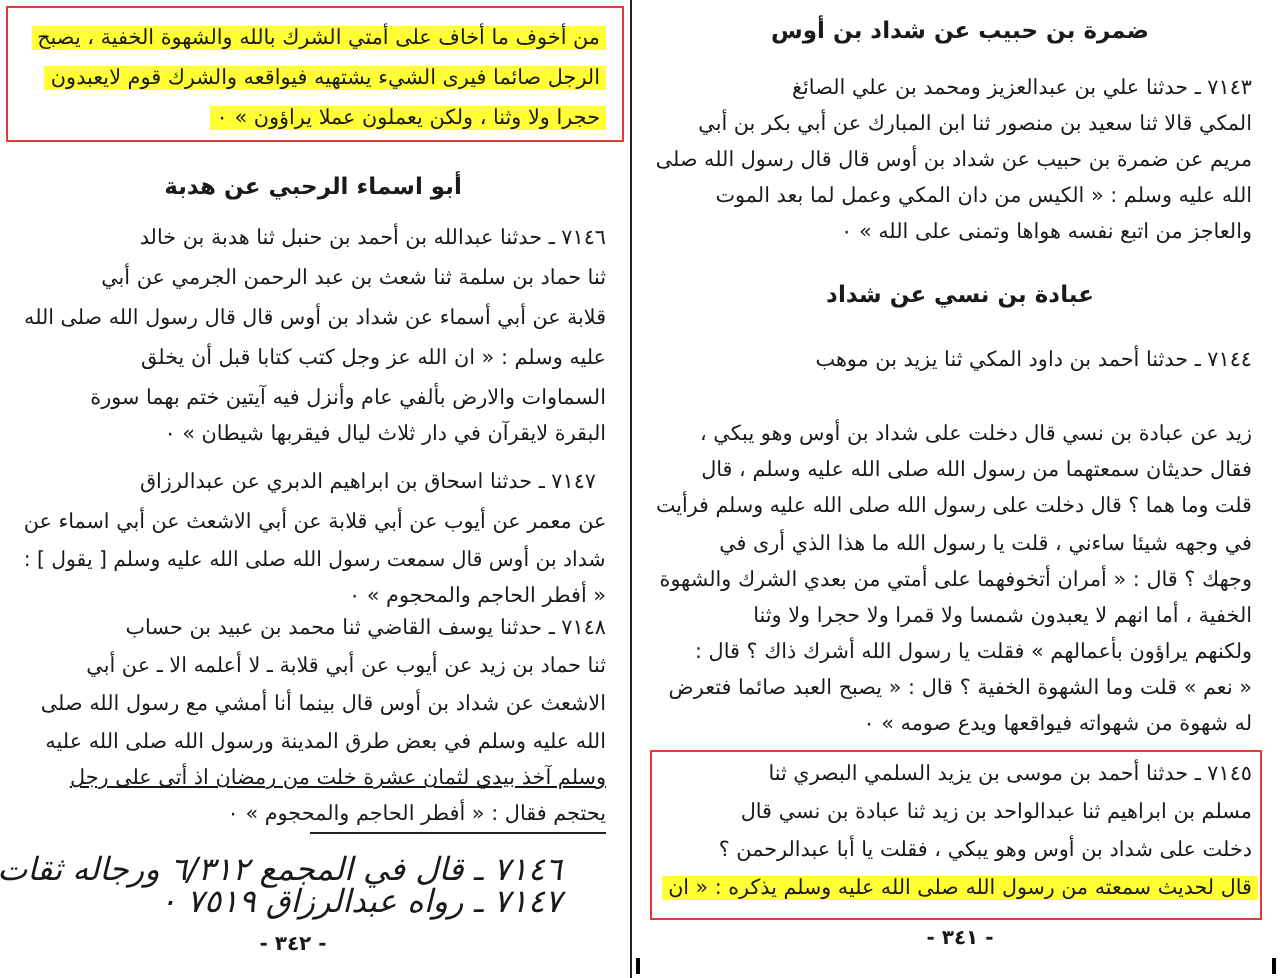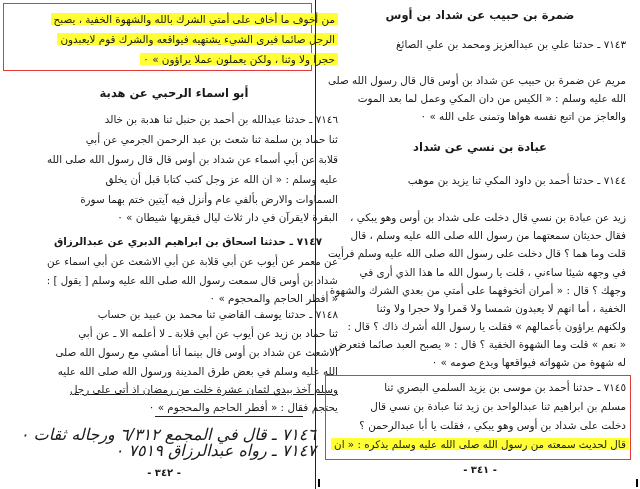--- a/index.html
+++ b/index.html
@@ -1,19 +1,19 @@
 <!DOCTYPE html>
 <html><head>
 <meta charset="utf-8">
 <style>
   html, body { margin: 0; padding: 0; background: #ffffff; }
   body { width: 640px; height: 489px; position: relative; overflow: hidden;
          font-family: "DejaVu Sans", sans-serif; color: #1a1a1a; }
   .page { position: absolute; top: 0; height: 489px; direction: rtl; }
-  .page.left { left: 0; width: 313px; padding-left: 35px; }
+  .page.left { left: 0; width: 313px; }
   .page.right { left: 320px; width: 320px; }
   .divider { position: absolute; left: 315px; top: 0; width: 1px; height: 489px; background: #222; }
   .tick { position: absolute; width: 2px; height: 8px; background: #000; }
   .line { position: absolute; right: 0; white-space: nowrap; font-size: 10.4px; line-height: 19px; height: 19px; text-align: right; }
   .title { position: absolute; left: 0; right: 0; text-align: center; font-weight: bold; font-size: 11.5px; white-space: nowrap; }
   .hl { background: #ffff33; padding: 0 3px; }
   .redbox { position: absolute; border: 1.5px solid #e53935; box-sizing: border-box; }
   .fn-rule { position: absolute; height: 1px; background: #222; }
   .fn { position: absolute; font-size: 16px; white-space: nowrap; font-style: italic; }
   .pageno { position: absolute; left: 0; right: 0; text-align: center; font-size: 10px; font-weight: bold; }
@@ -29,21 +29,21 @@
 
   <div class="title" style="top:86px;">أبو اسماء الرحبي عن هدبة</div>
 
   <div class="line" style="top:110px; right:10px;">٧١٤٦ ـ حدثنا عبدالله بن أحمد بن حنبل ثنا هدبة بن خالد</div>
   <div class="line" style="top:130px; right:10px;">ثنا حماد بن سلمة ثنا شعث بن عبد الرحمن الجرمي عن أبي</div>
   <div class="line" style="top: 150px; right: 10px; transform-origin: right center; transform: scaleX(0.993);">قلابة عن أبي أسماء عن شداد بن أوس قال قال رسول الله صلى الله</div>
   <div class="line" style="top:170px; right:10px;">عليه وسلم : « ان الله عز وجل كتب كتابا قبل أن يخلق</div>
   <div class="line" style="top:190px; right:10px;">السماوات والارض بألفي عام وأنزل فيه آيتين ختم بهما سورة</div>
   <div class="line" style="top:208px; right:10px;">البقرة لايقرآن في دار ثلاث ليال فيقربها شيطان » ٠</div>
 
-  <div class="line" style="top:232px; right:26px;font-weight:bold;">٧١٤٧ ـ حدثنا اسحاق بن ابراهيم الدبري عن عبدالرزاق</div>
+  <div class="line" style="top:232px; right:15px;">٧١٤٧ ـ حدثنا اسحاق بن ابراهيم الدبري عن عبدالرزاق</div>
   <div class="line" style="top: 252px; right: 10px; transform-origin: right center; transform: scaleX(0.997);">عن معمر عن أيوب عن أبي قلابة عن أبي الاشعث عن أبي اسماء عن</div>
   <div class="line" style="top: 271px; right: 10px; transform-origin: right center; transform: scaleX(0.977);">شداد بن أوس قال سمعت رسول الله صلى الله عليه وسلم [ يقول ] :</div>
   <div class="line" style="top:289px; right:10px;">« أفطر الحاجم والمحجوم » ٠</div>
 
   <div class="line" style="top:305px; right:10px;">٧١٤٨ ـ حدثنا يوسف القاضي ثنا محمد بن عبيد بن حساب</div>
   <div class="line" style="top:324px; right:10px;">ثنا حماد بن زيد عن أيوب عن أبي قلابة ـ لا أعلمه الا ـ عن أبي</div>
   <div class="line" style="top:343px; right:10px;">الاشعث عن شداد بن أوس قال بينما أنا أمشي مع رسول الله صلى</div>
   <div class="line" style="top:362px; right:10px;">الله عليه وسلم في بعض طرق المدينة ورسول الله صلى الله عليه</div>
   <div class="line" style="top:380px; right:10px;text-decoration:underline;">وسلم آخذ بيدي لثمان عشرة خلت من رمضان اذ أتى على رجل</div>
   <div class="line" style="top:398px; right:10px;">يحتجم فقال : « أفطر الحاجم والمحجوم » ٠</div>
@@ -56,20 +56,21 @@
 </div>
 
 <div class="divider"></div>
 <div class="tick" style="left:318px; top:479px;"></div>
 <div class="tick" style="left:636px; top:479px;"></div>
 
 <div class="page right">
   <div class="title" style="top:8px;">ضمرة بن حبيب عن شداد بن أوس</div>
 
   <div class="line" style="top:35px; right:14px;">٧١٤٣ ـ حدثنا علي بن عبدالعزيز ومحمد بن علي الصائغ</div>
+  <div class="line" style="top:53px; right:14px;">المكي قالا ثنا سعيد بن منصور ثنا ابن المبارك عن أبي بكر بن أبي</div>
   <div class="line" style="top: 71px; right: 14px; transform-origin: right center; transform: scaleX(0.997);">مريم عن ضمرة بن حبيب عن شداد بن أوس قال قال رسول الله صلى</div>
   <div class="line" style="top:89px; right:14px;">الله عليه وسلم : « الكيس من دان المكي وعمل لما بعد الموت</div>
   <div class="line" style="top:107px; right:14px;margin-left:43px;">والعاجز من اتبع نفسه هواها وتمنى على الله » ٠</div>
 
   <div class="title" style="top:140px;text-align:center;">عبادة بن نسي عن شداد</div>
 
   <div class="line" style="top:171px; right:14px;">٧١٤٤ ـ حدثنا أحمد بن داود المكي ثنا يزيد بن موهب</div>
   <div class="line" style="top:208px; right:14px;">زيد عن عبادة بن نسي قال دخلت على شداد بن أوس وهو يبكي ،</div>
   <div class="line" style="top:226px; right:14px;">فقال حديثان سمعتهما من رسول الله صلى الله عليه وسلم ، قال</div>
   <div class="line" style="top: 244px; right: 14px; transform-origin: right center; transform: scaleX(0.99);">قلت وما هما ؟ قال دخلت على رسول الله صلى الله عليه وسلم فرأيت</div>

